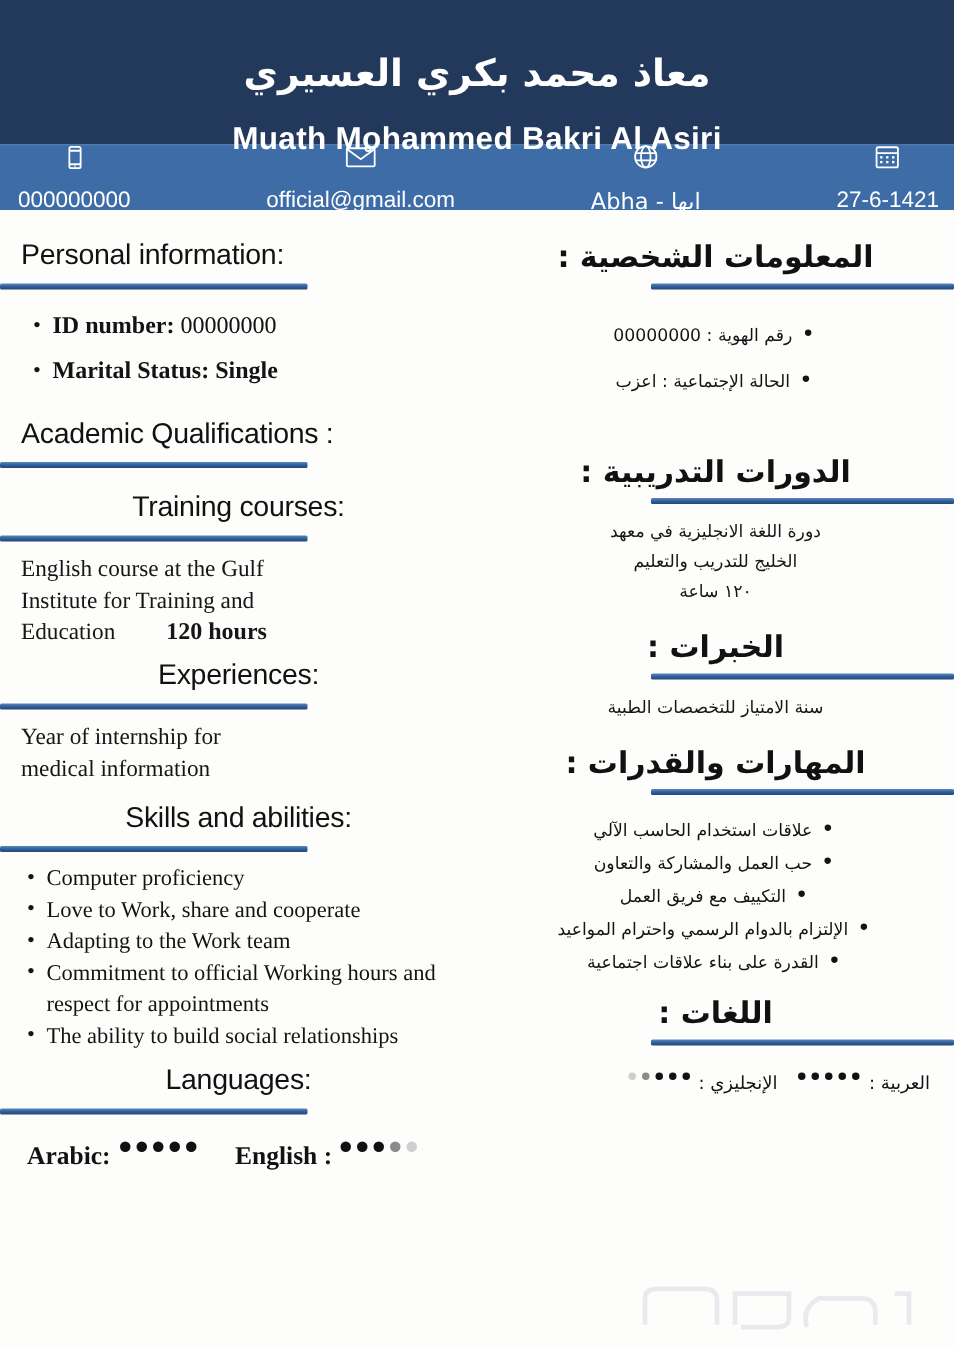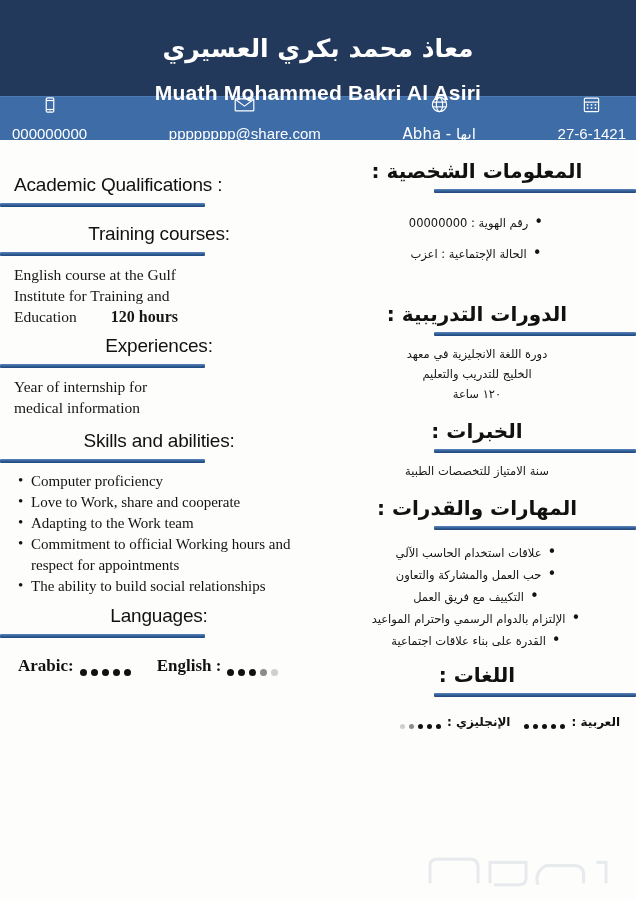--- a/index.html
+++ b/index.html
@@ -209,21 +209,21 @@
   .langs {
     display: flex;
     align-items: center;
     gap: 26px;
     padding: 10px 0 0 18px;
     font-family: "Liberation Serif", serif;
     font-size: 17px;
     font-weight: 700;
     color: #121212;
   }
-  .lang { display: flex; align-items: flex-end; gap: 6px; white-space: nowrap; font-weight: bold; }
+  .lang { display: flex; align-items: flex-start; gap: 6px; white-space: nowrap; }
   .dots { display: inline-flex; gap: 4px; align-items: center; }
   .dot { width: 7px; height: 7px; border-radius: 50%; background: #111; display:inline-block; }
   .dot.d2 { background: #8b8b8b; }
   .dot.d3 { background: #cfcfcf; }
 
   .langs.ar {
     direction: rtl;
     padding: 10px 16px 0 0;
     justify-content: flex-start;
     font-family: "DejaVu Sans", sans-serif;
@@ -284,21 +284,21 @@
     </div>
 
     <div class="contact-item">
       <span class="ci-icon">
         <svg viewBox="0 0 26 20" width="21" height="17" fill="none" stroke="#ffffff" stroke-width="1.5">
           <rect x="1.5" y="3" width="23" height="15" rx="1"></rect>
           <polyline points="1.5,3.6 13,12 24.5,3.6"></polyline>
           <circle cx="19" cy="3.2" r="2.1"></circle>
         </svg>
       </span>
-      <span class="ci-text">pppppppp@share.com</span>
+      <span class="ci-text">official@gmail.com</span>
     </div>
 
     <div class="contact-item">
       <span class="ci-icon">
         <svg viewBox="0 0 24 24" width="19" height="19" fill="none" stroke="#ffffff" stroke-width="1.5">
           <circle cx="12" cy="12" r="9"></circle>
           <ellipse cx="12" cy="12" rx="4" ry="9"></ellipse>
           <line x1="3" y1="9" x2="21" y2="9"></line>
           <line x1="3" y1="15" x2="21" y2="15"></line>
         </svg>
@@ -325,20 +325,28 @@
     </div>
 
   </div>
 
   <div class="columns">
 
     <div class="col col-left">
 
       <div class="spacer-18"></div>
 
+      <section class="sec">
+        <div class="sec-head en">Personal information:</div>
+        <div class="rule"></div>
+        <ul class="bullets pinfo">
+          <li><b>ID number:</b> <span>00000000</span></li>
+          <li><b>Marital Status: Single</b></li>
+        </ul>
+      </section>
 
       <div class="spacer-14"></div>
 
       <section class="sec">
         <div class="sec-head en">Academic Qualifications :</div>
         <div class="rule"></div>
       </section>
 
       <div class="spacer-6"></div>
 

